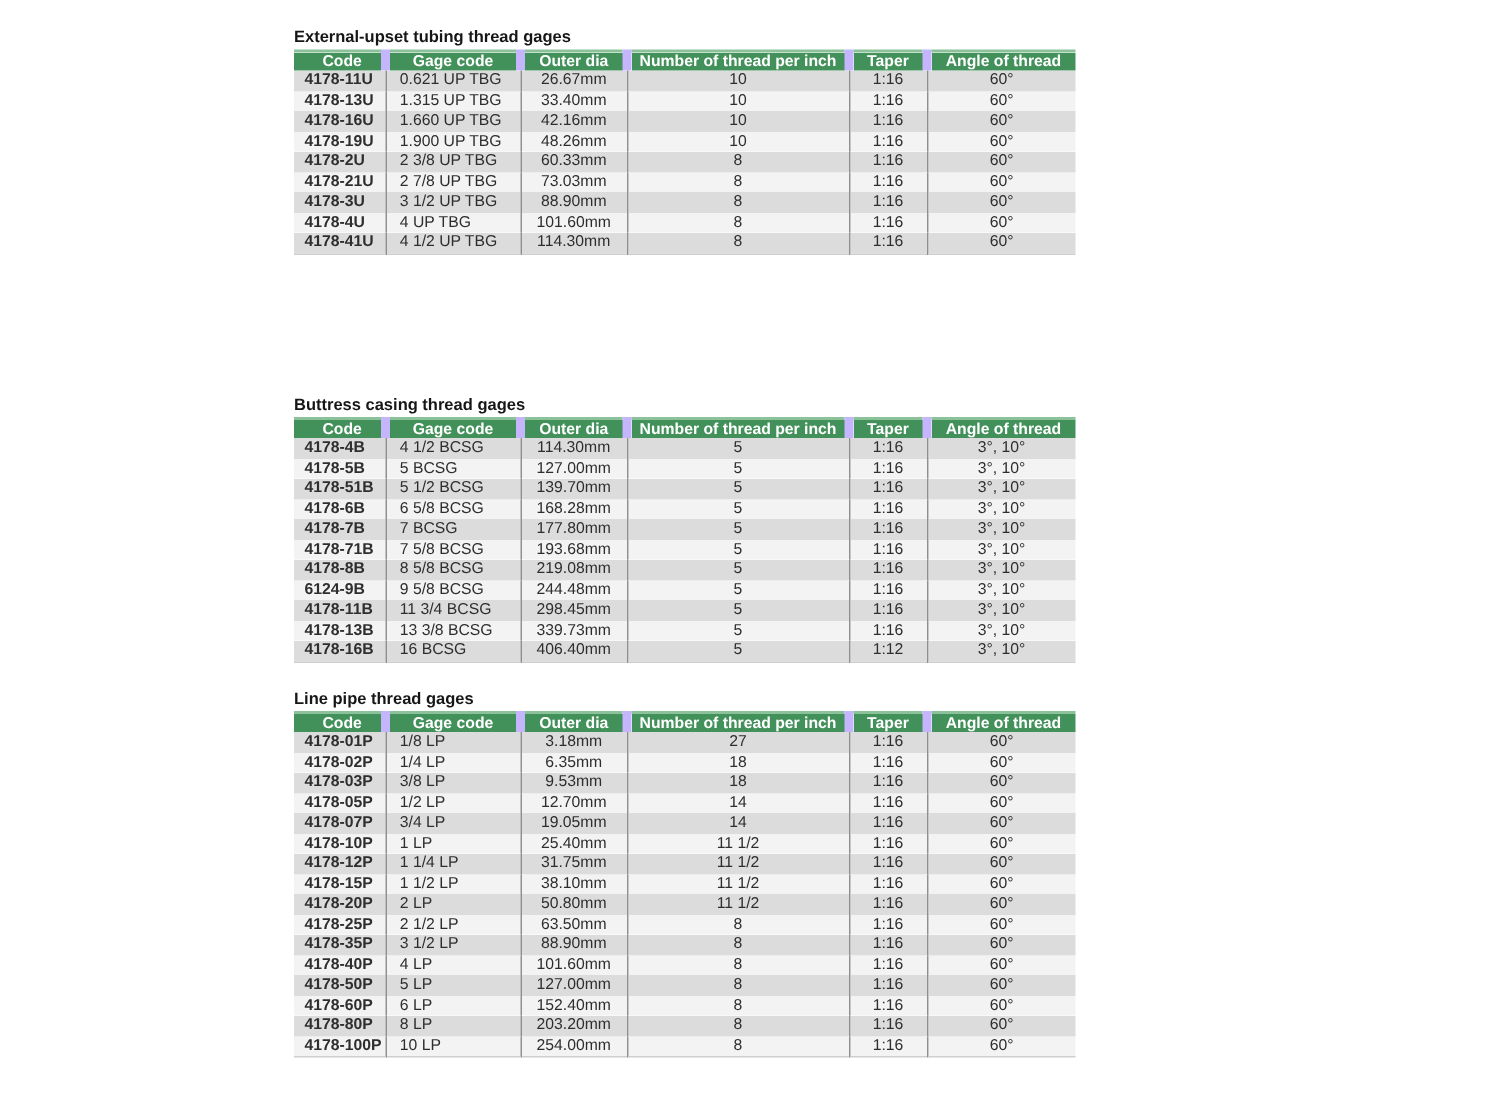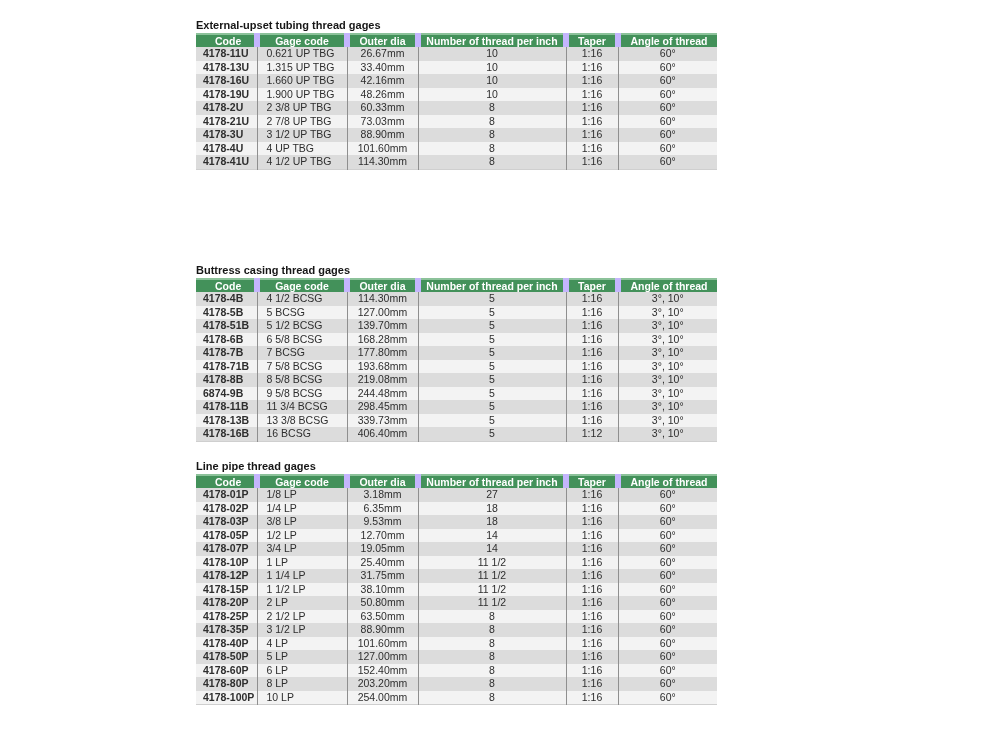--- a/index.html
+++ b/index.html
@@ -269,21 +269,21 @@
           </tr>
           <tr>
             <td>4178-8B</td>
             <td>8 5/8 BCSG</td>
             <td>219.08mm</td>
             <td>5</td>
             <td>1:16</td>
             <td>3°, 10°</td>
           </tr>
           <tr>
-            <td>6874-9B</td>
+            <td>6124-9B</td>
             <td>9 5/8 BCSG</td>
             <td>244.48mm</td>
             <td>5</td>
             <td>1:16</td>
             <td>3°, 10°</td>
           </tr>
           <tr>
             <td>4178-11B</td>
             <td>11 3/4 BCSG</td>
             <td>298.45mm</td>

